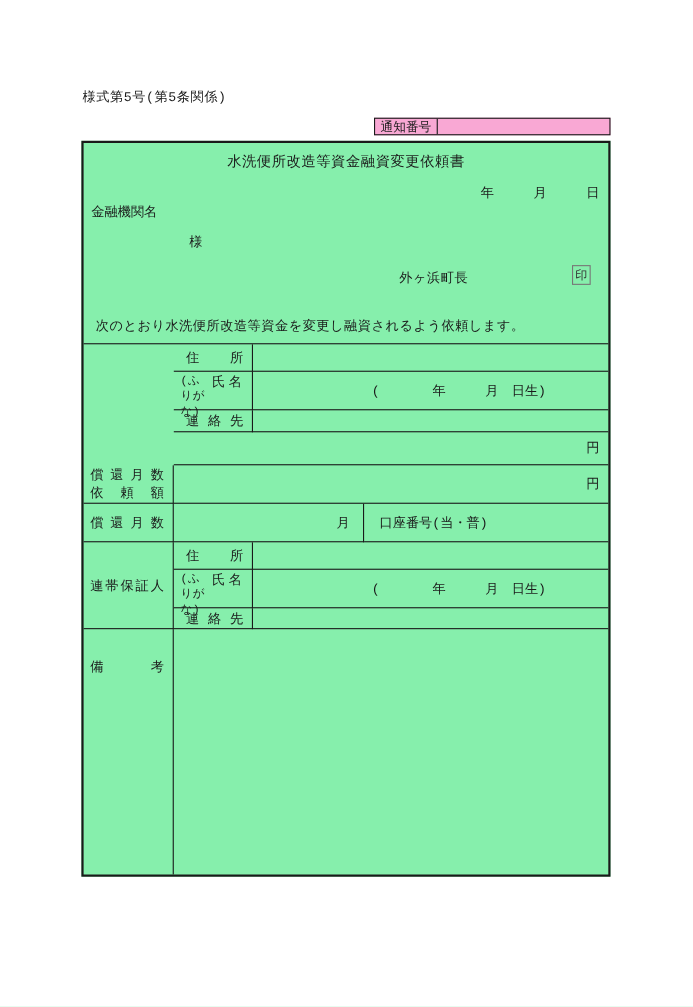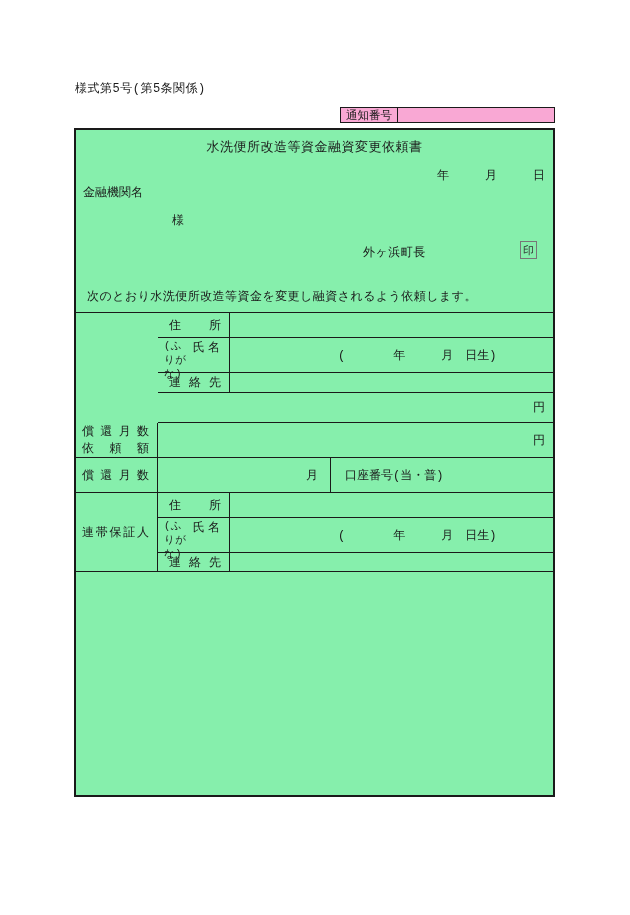--- a/index.html
+++ b/index.html
@@ -137,19 +137,22 @@
       </div>
       <div class="cell bb val" style="grid-area:8/3/9/5">
         <span class="birth">(　　　　年　　　月　日生)</span>
       </div>
 
       <div class="cell c2 br bb" style="grid-area:9/2/10/3">
         <span class="jl">連絡先</span>
       </div>
       <div class="cell bb val" style="grid-area:9/3/10/5"></div>
 
+      <div class="cell br rem-label" style="grid-area:10/1/11/2">
+        <span class="jl">備考</span>
+      </div>
       <div class="cell" style="grid-area:10/2/11/5"></div>
 
     </div>
   </div>
 
 
 </div>
 
 </body></html>

